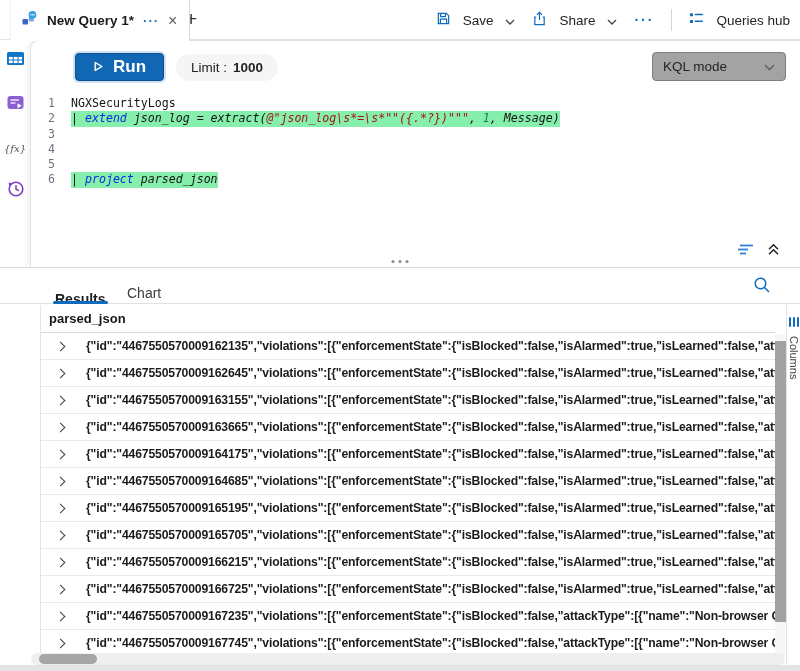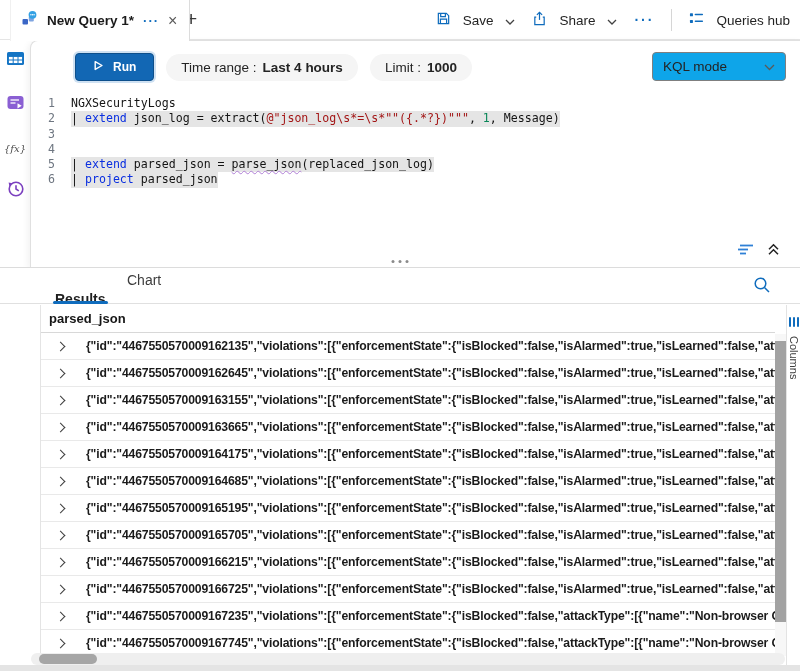--- a/index.html
+++ b/index.html
@@ -23,49 +23,49 @@
   
   .rail { position: absolute; left: 0; top: 50px; width: 30px; display: flex; flex-direction: column; align-items: center; gap: 23px; }
   .rail-item { cursor: pointer; }
   .fx-label { font-size: 10px; color: #4f4f4f; font-style: italic; font-family: "DejaVu Serif", serif; }
   
   .card { position: absolute; left: 30px; top: 40px; right: 0; height: 227px; background: #fff;
           border: 1px solid #e0e0e0; border-right: none; border-bottom: none; border-radius: 8px 0 0 0;
           box-shadow: -2px 2px 7px rgba(0,0,0,.06); }
   .toolbar { position: absolute; left: 75px; top: 53px; display: flex; align-items: center; gap: 12px; z-index: 1; }
   .run-btn { display: flex; align-items: center; gap: 9px; height: 28px; padding: 0 17px; background: #1267b4;
-             border: 1px solid #0d4f8b; border-radius: 4px; color: #fff; font-size: 12px; font-weight: 600;
+             border: 1px solid #0d4f8b; border-radius: 4px; color: #fff; font-size: 17px; font-weight: 600;
              box-shadow: 0 0 0 2px #cfe1f2; cursor: pointer; }
   .pill { display: flex; align-items: center; gap: 6px; height: 27px; padding: 0 15px; background: #f5f5f5;
           border-radius: 14px; font-size: 13.5px; color: #242424; cursor: pointer; }
   .pill b { font-weight: 700; }
   .mode-select { position: absolute; right: 14px; top: 52px; width: 134px; height: 29px; border: 1px solid #7f7f7f;
                  border-radius: 4px; display: flex; align-items: center; justify-content: space-between;
-                 padding: 0 10px; font-size: 13.5px; background: #0ea5e9; cursor: pointer; z-index: 1; }
+                 padding: 0 10px; font-size: 13.5px; background: #a3a3a3; cursor: pointer; z-index: 1; }
   .code-area { position: absolute; left: 31px; top: 96px; right: 2px; z-index: 1; }
   .code-line { display: flex; align-items: baseline; line-height: 15.3px;
                font-family: "DejaVu Sans Mono", "Liberation Mono", monospace; font-size: 11.6px; cursor: text; }
   .ln { flex: none; width: 40px; text-align: right; padding-right: 16px; color: #6e7681; }
   .code-text { white-space: pre; }
-  .code-text.hl { background: #e5e5e5; }
+  .code-text.hl { background: #86efac; font-style: italic; }
   .tok-p { color: #141414; }
   .tok-k { color: #0a2fe0; }
   .tok-s { color: #a31515; }
   .tok-n { color: #098658; }
   .tok-u { color: #141414; text-decoration: underline wavy #b180d7 1px; text-underline-offset: 2px; }
   .editor-actions { position: absolute; top: 243px; right: 20px; display: flex; align-items: center; gap: 12px; z-index: 1; }
   .icon-btn { cursor: pointer; display: flex; align-items: center; }
   .splitter { position: absolute; top: 260px; left: 50%; transform: translateX(-50%); display: flex; gap: 4px; cursor: row-resize; z-index: 1; }
   .dot { width: 3px; height: 3px; border-radius: 50%; background: #8a8a8a; }
   .h-divider { position: absolute; left: 0; right: 0; top: 267px; height: 1px; background: #dcdcdc; }
   
   .rtabs { position: absolute; left: 0; right: 0; top: 268px; height: 36px; background: #fff; border-bottom: 1px solid #e0e0e0; }
   .rtab-results { position: absolute; left: 55px; top: 23px; font-size: 14px; font-weight: 700; color: #1f1f1f; cursor: pointer; }
   .rtab-underline { position: absolute; left: 53px; top: 33px; width: 55px; height: 3px; background: #0f6cbd; border-radius: 2px; }
-  .rtab-chart { position: absolute; left: 127px; top: 4px; font-size: 14px; color: #3c3c3c; cursor: pointer; }
+  .rtab-chart { position: absolute; left: 127px; top: 17px; font-size: 14px; color: #3c3c3c; cursor: pointer; }
   .search-btn { position: absolute; right: 29px; top: 8px; cursor: pointer; }
   .grid-vline { position: absolute; left: 40px; top: 305px; width: 1px; height: 351px; background: #e4e4e4; }
   .grid-header { position: absolute; left: 41px; right: 25px; top: 305px; height: 28px; border-bottom: 1px solid #d8d8d8;
                  display: flex; align-items: center; padding-left: 8px; font-size: 13px; font-weight: 700; color: #161616; cursor: pointer; }
   .grid-rows { position: absolute; left: 41px; top: 333px; width: 735px; height: 324px; overflow: hidden; }
   .grid-row { height: 27px; border-bottom: 1px solid #e9e9e9; display: flex; align-items: center;
               white-space: nowrap; overflow: hidden; cursor: pointer; background: #fff; }
   .chev { flex: none; width: 7px; height: 7px; margin-left: 16px; border-top: 1.6px solid #3d3d3d;
           border-right: 1.6px solid #3d3d3d; transform: rotate(45deg); }
   .cell { margin-left: 22px; font-size: 12.2px; font-weight: 700; color: #1b1b1b; letter-spacing: -0.15px; }
@@ -186,24 +186,20 @@
   <div class="toolbar">
     <button class="run-btn">
       <span>
         <svg width="11" height="11" viewBox="0 0 11 11" fill="none" stroke="#fff" stroke-width="1.4" stroke-linejoin="round">
             <path d="M2.2 1.6L9 5.5 2.2 9.4z"></path>
           </svg>
       </span>
       <span>Run</span>
     </button>
     <div class="pill">
-      <span>Time range :</span>
-      <b>Last 4 hours</b>
-    </div>
-    <div class="pill">
       <span>Limit :</span>
       <b>1000</b>
     </div>
   </div>
 
   <div class="mode-select">
     <span>KQL mode</span>
     <span>
       <svg width="11" height="7" viewBox="0 0 11 7" fill="none" stroke="#5a5a5a" stroke-width="1.3">
           <path d="M1 1l4.5 4.5L10 1"></path>
@@ -221,21 +217,20 @@
         <span class="code-text hl"><span class="tok-p">| </span><span class="tok-k">extend</span><span class="tok-p"> json_log = extract(</span><span class="tok-s">@"json_log\s*=\s*""({.*?})"""</span><span class="tok-p">, </span><span class="tok-n">1</span><span class="tok-p">, Message)</span></span>
       </div>
       <div class="code-line">
         <span class="ln">3</span>
       </div>
       <div class="code-line">
         <span class="ln">4</span>
       </div>
       <div class="code-line">
         <span class="ln">5</span>
-        <span class="code-text hl"><span class="tok-p">| </span><span class="tok-k">extend</span><span class="tok-p"> parsed_json = </span><span class="tok-u">parse_json</span><span class="tok-p">(replaced_json_log)</span></span>
       </div>
       <div class="code-line">
         <span class="ln">6</span>
         <span class="code-text hl"><span class="tok-p">| </span><span class="tok-k">project</span><span class="tok-p"> parsed_json</span></span>
       </div>
     </div>
 
   <div class="editor-actions">
     <span class="icon-btn">
       <svg width="18" height="13" viewBox="0 0 18 13">

